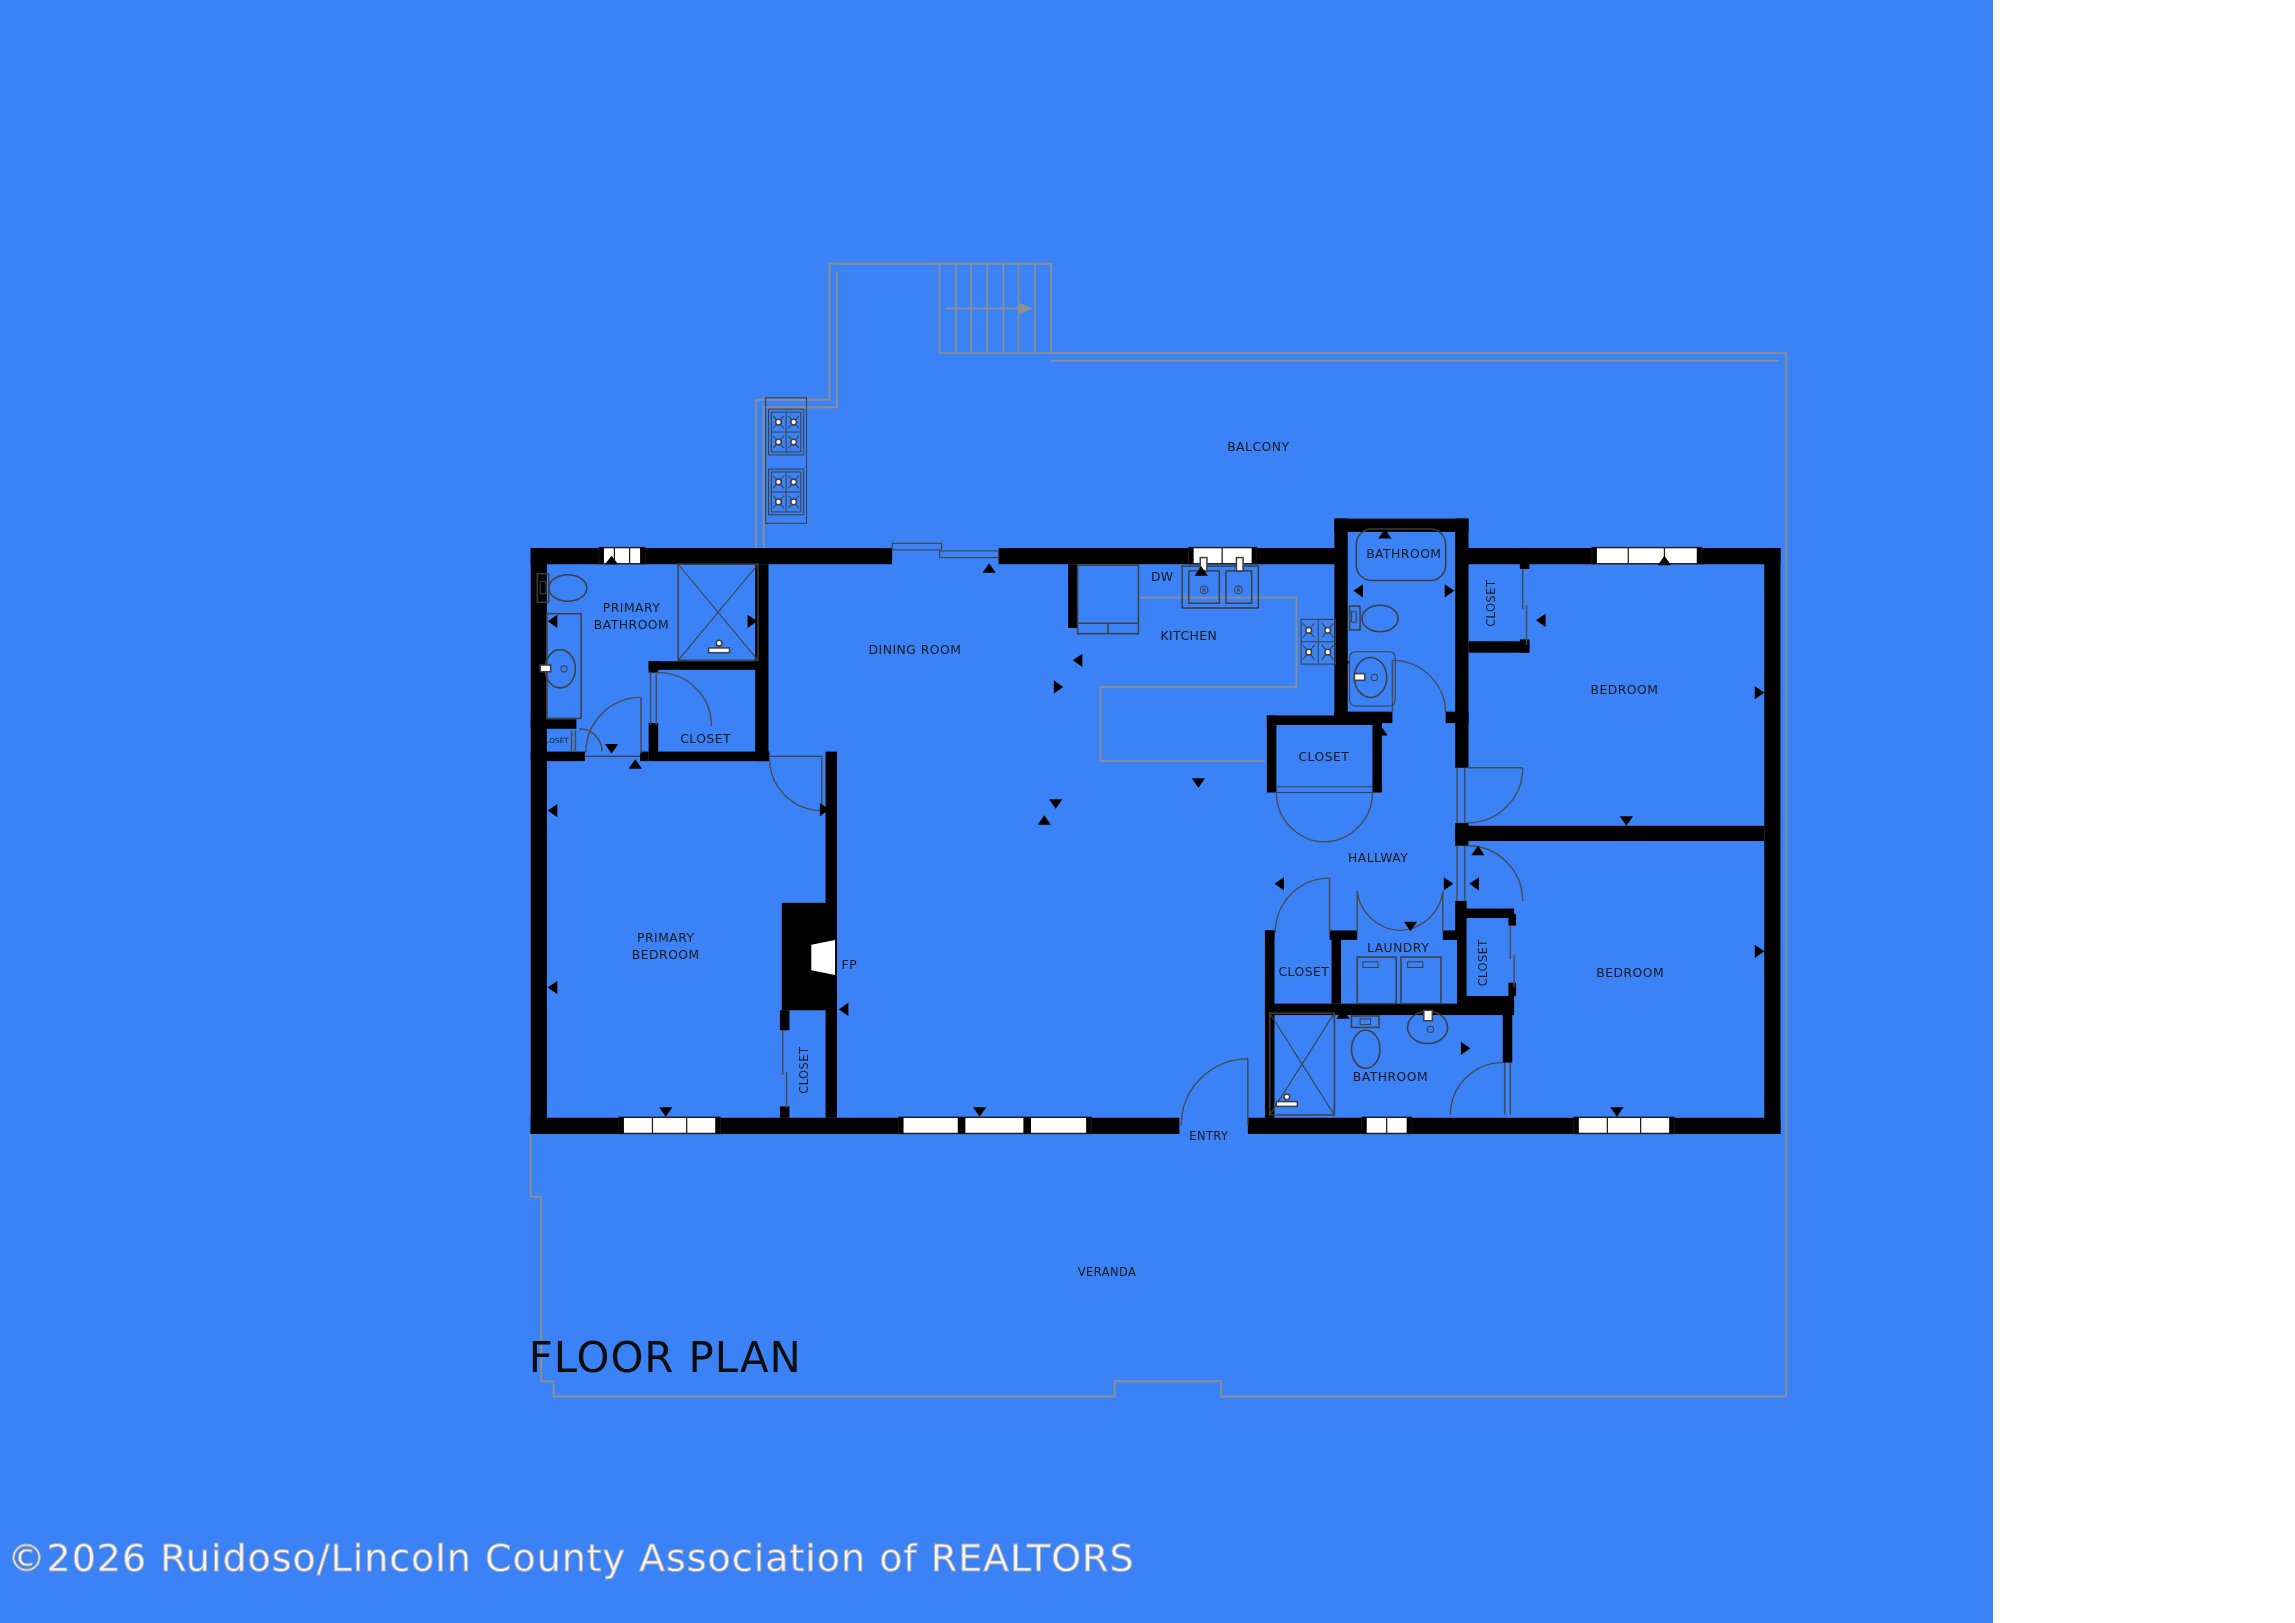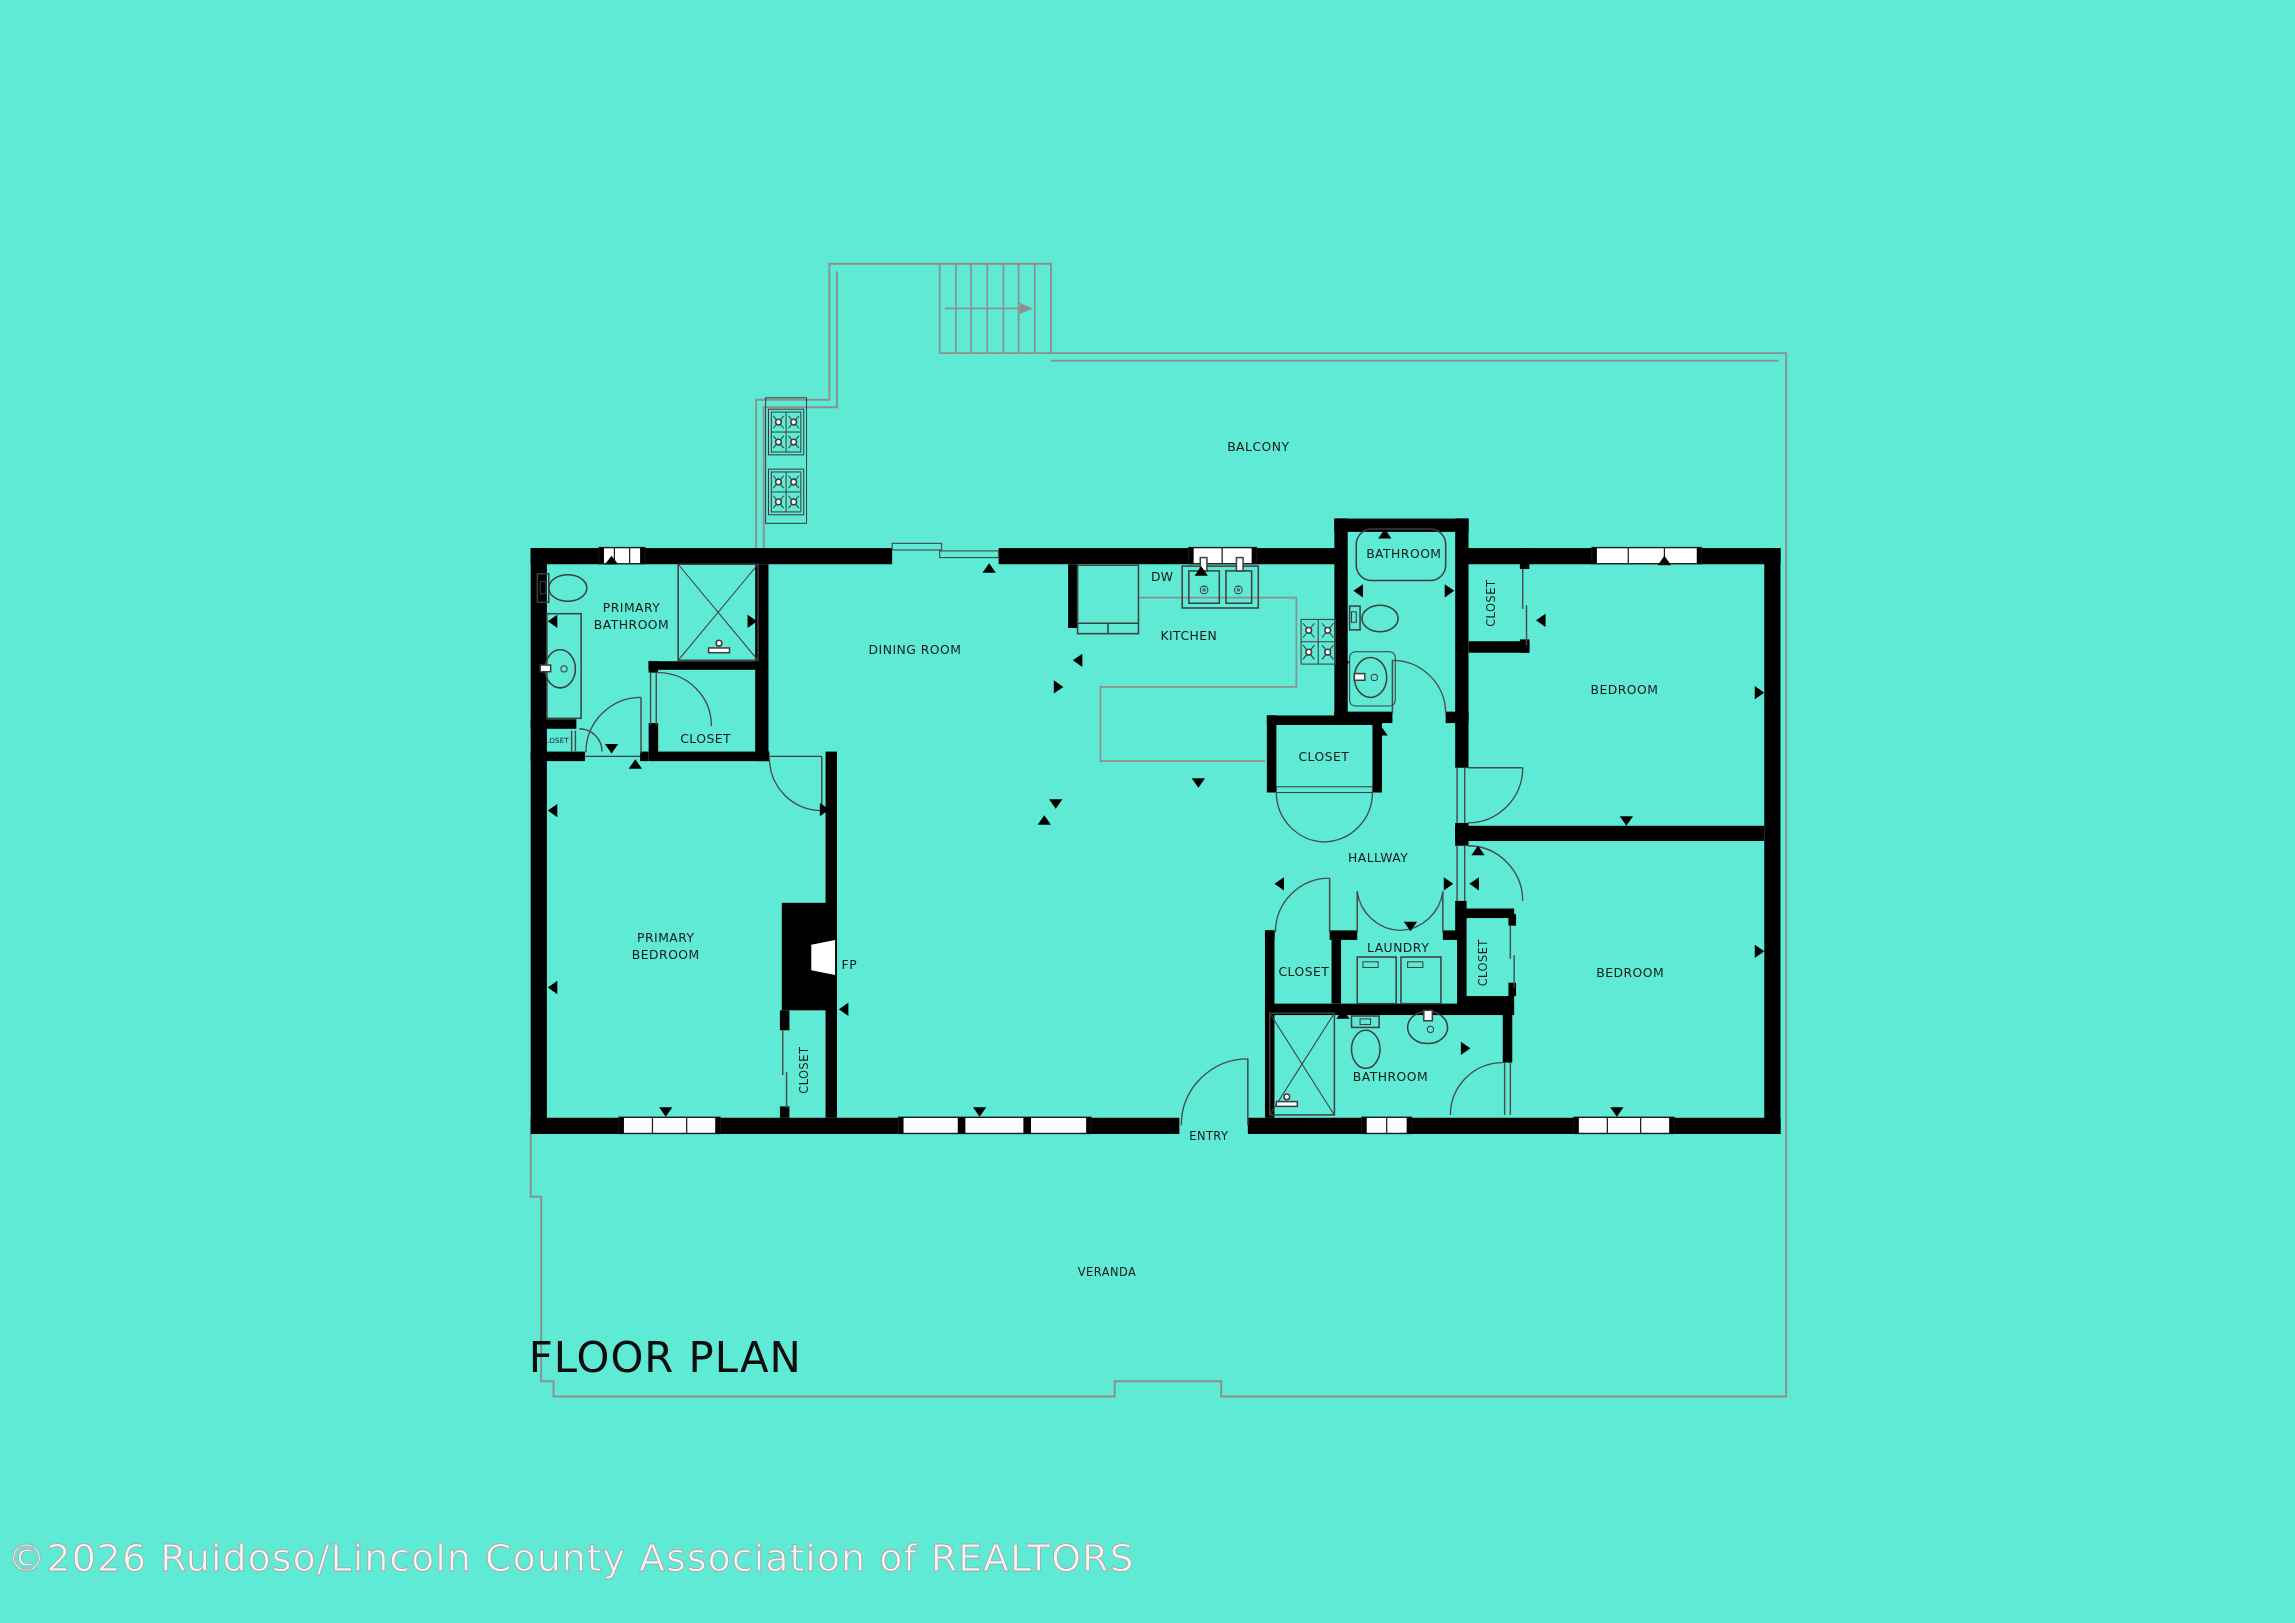--- a/index.html
+++ b/index.html
@@ -1,16 +1,16 @@
 <!DOCTYPE html>
 <html style="font-size:15px"><head>
 <meta charset="utf-8">
 <style>
   html,body{margin:0;padding:0;background:#fff;}
-  #stage{position:relative;width:2295px;height:1624px;background:#5eead4;overflow:hidden;
+  #stage{position:relative;width:1993px;height:1624px;background:#3b82f6;overflow:hidden;
          font-family:"DejaVu Sans",sans-serif;}
   svg{position:absolute;left:0;top:0;}
   .wall{fill:#000;stroke:none;}
   .out{fill:none;stroke:#8f8f8f;stroke-width:2;}
   .cnt{fill:none;stroke:#8f8f8f;stroke-width:1.8;}
   .fx{fill:none;stroke:#3f3f3f;stroke-width:1.6;}
   .fxw{fill:#fff;stroke:#3f3f3f;stroke-width:1.6;}
   .fxt{fill:none;stroke:#3f3f3f;stroke-width:1.1;}
   .arc{fill:none;stroke:#4a4a4a;stroke-width:1.4;}
   .leaf{stroke:#4a4a4a;stroke-width:1.6;}

